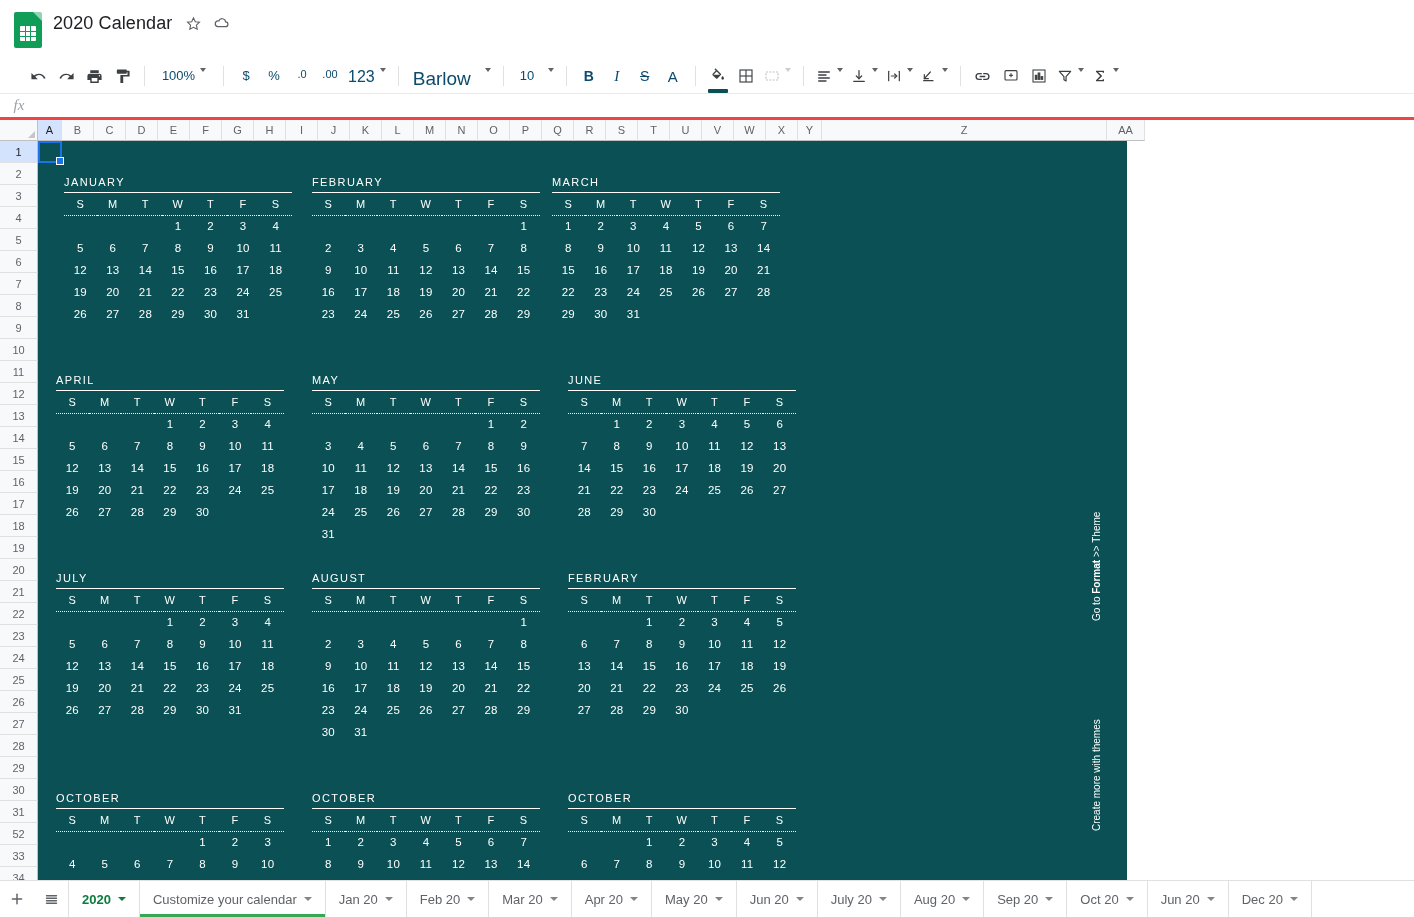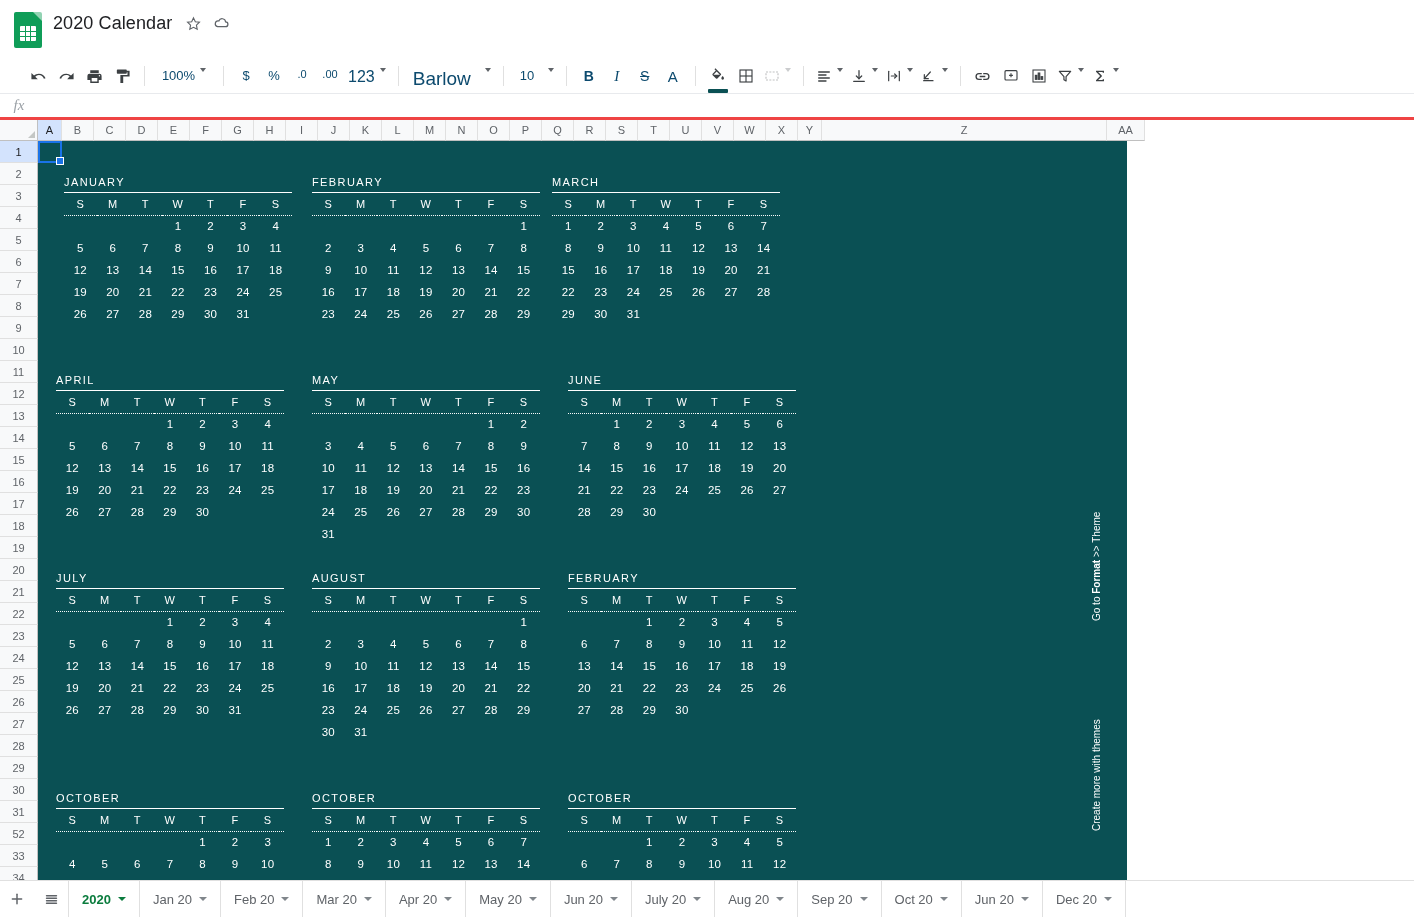--- a/index.html
+++ b/index.html
@@ -1207,20 +1207,24 @@
           <line x1="4" y1="10" x2="20" y2="10"></line>
         <line x1="4" y1="14" x2="20" y2="14"></line>
           <line x1="4" y1="18" x2="20" y2="18"></line>
       </svg>
     </div>
     <div class="tabs" id="tabs">
         <div class="tab active">
           <span>2020</span>
           <span class="tcaret"></span>
         </div>
+        <div class="tab barred">
+          <span>Customize your calendar</span>
+          <span class="tcaret"></span>
+        </div>
         <div class="tab">
           <span>Jan 20</span>
           <span class="tcaret"></span>
         </div>
         <div class="tab">
           <span>Feb 20</span>
           <span class="tcaret"></span>
         </div>
         <div class="tab">
           <span>Mar 20</span>

